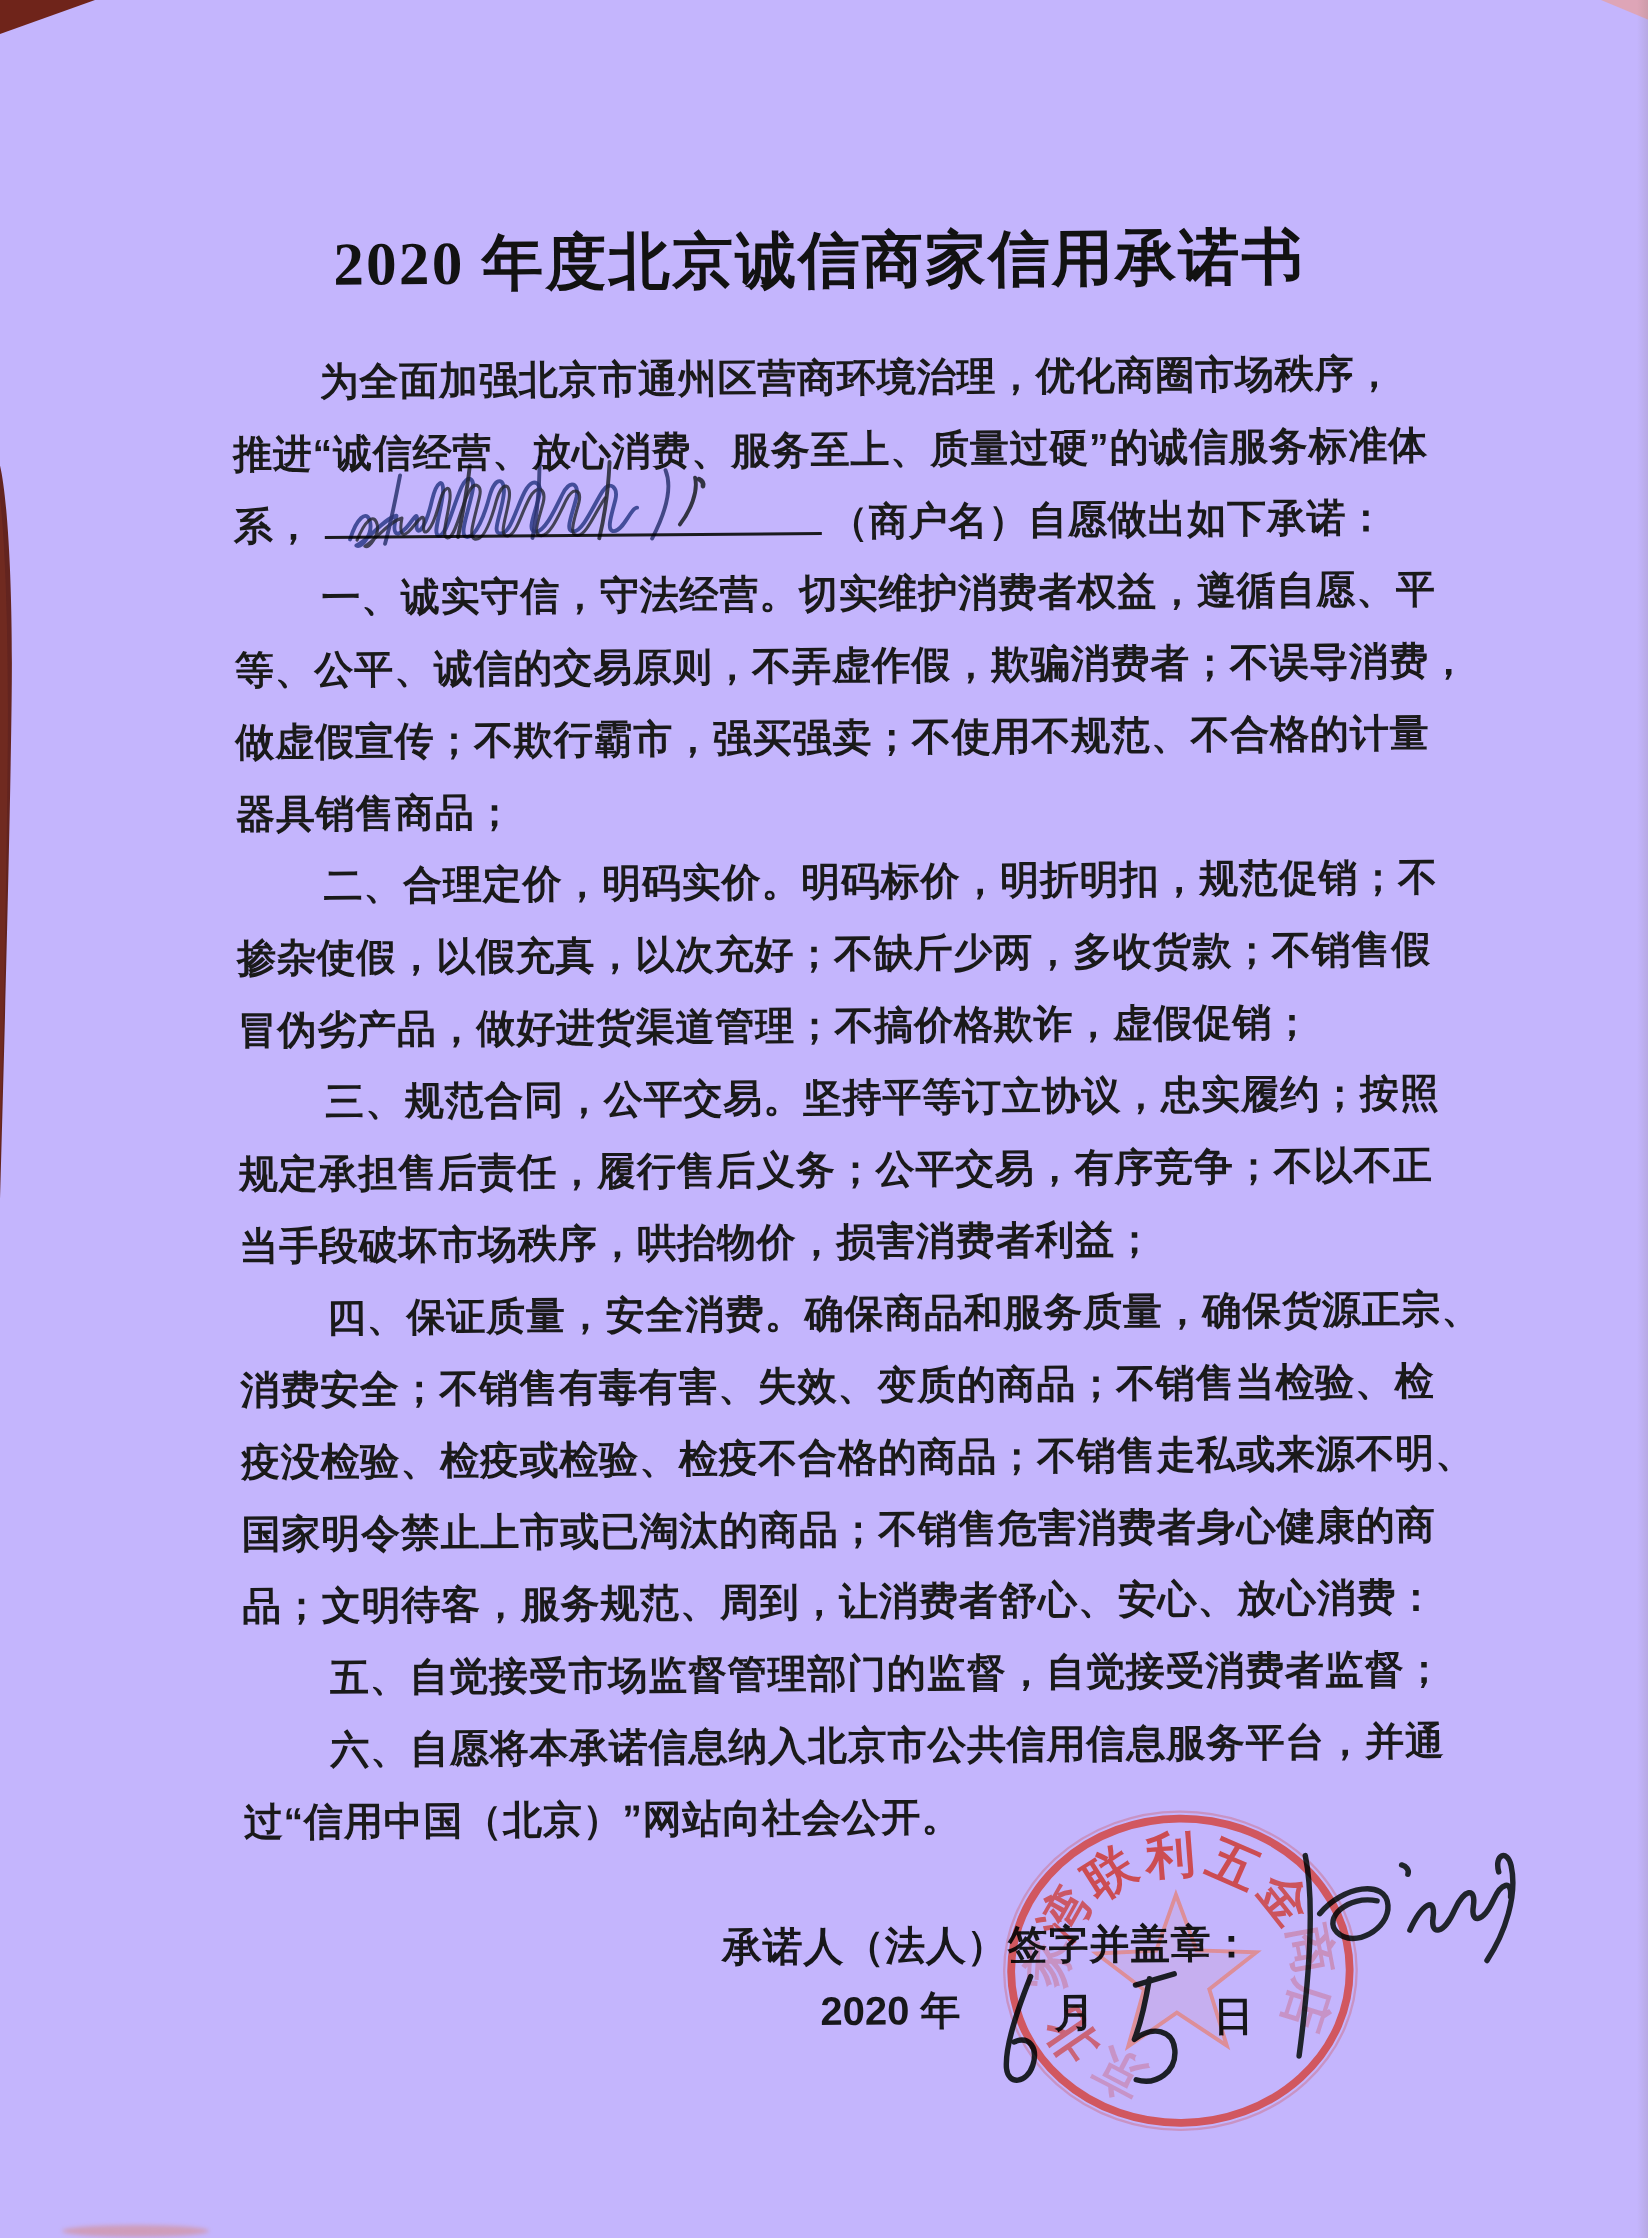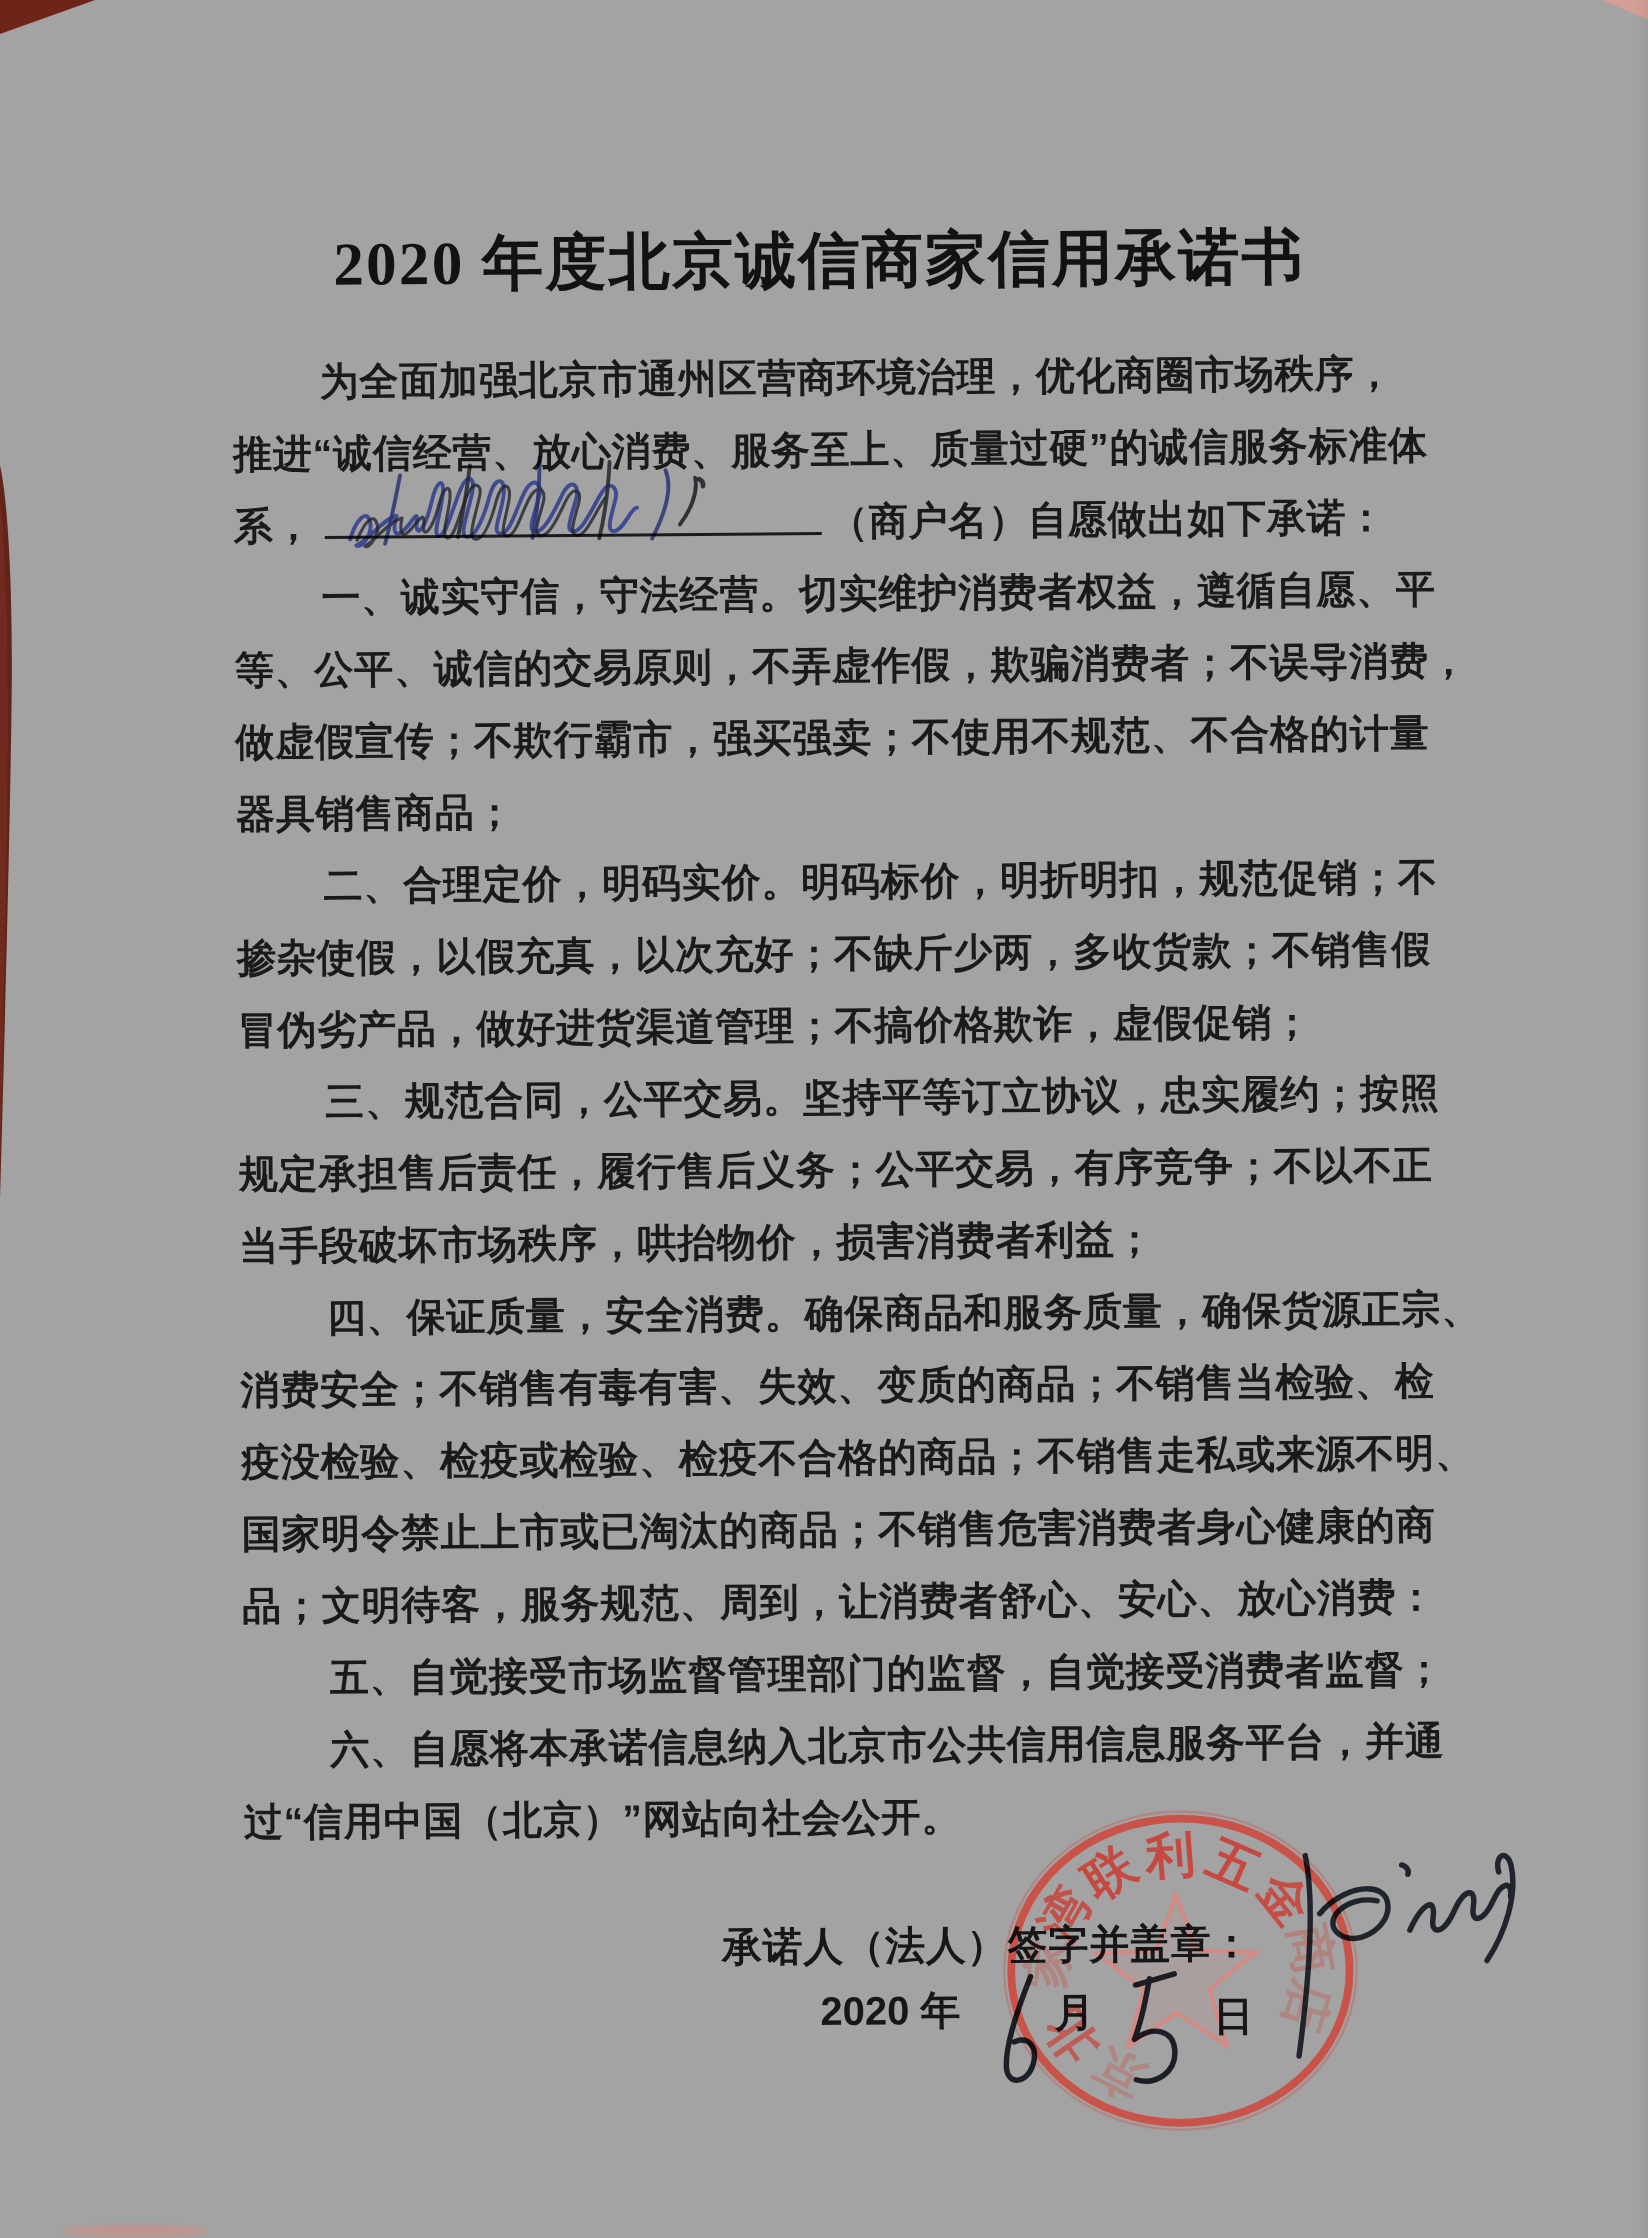--- a/index.html
+++ b/index.html
@@ -1,21 +1,21 @@
 <!DOCTYPE html>
 <html style="font-size:12.4px"><head>
 <meta charset="utf-8">
 <style>
   html,body{margin:0;padding:0;}
   body{
     width:1649px;height:2239px;position:relative;overflow:hidden;
     background:#efeeea;
     font-family:"Liberation Sans",sans-serif;
   }
-  .page{position:absolute;inset:0;background:#a3a3a3;}
+  .page{position:absolute;inset:0;background:#c4b5fd;}
   .scan{position:absolute;inset:0;transform:rotate(-0.45deg);transform-origin:50% 42%;}
 
   .title{
     position:absolute;top:220px;left:0;width:1649px;text-align:center;
     font-family:"Liberation Serif",serif;font-weight:700;font-size:61px;
     color:#121212;letter-spacing:2.3px;white-space:nowrap;
   }
 
   .flow{
     position:absolute;left:237px;top:342px;width:1164px;

